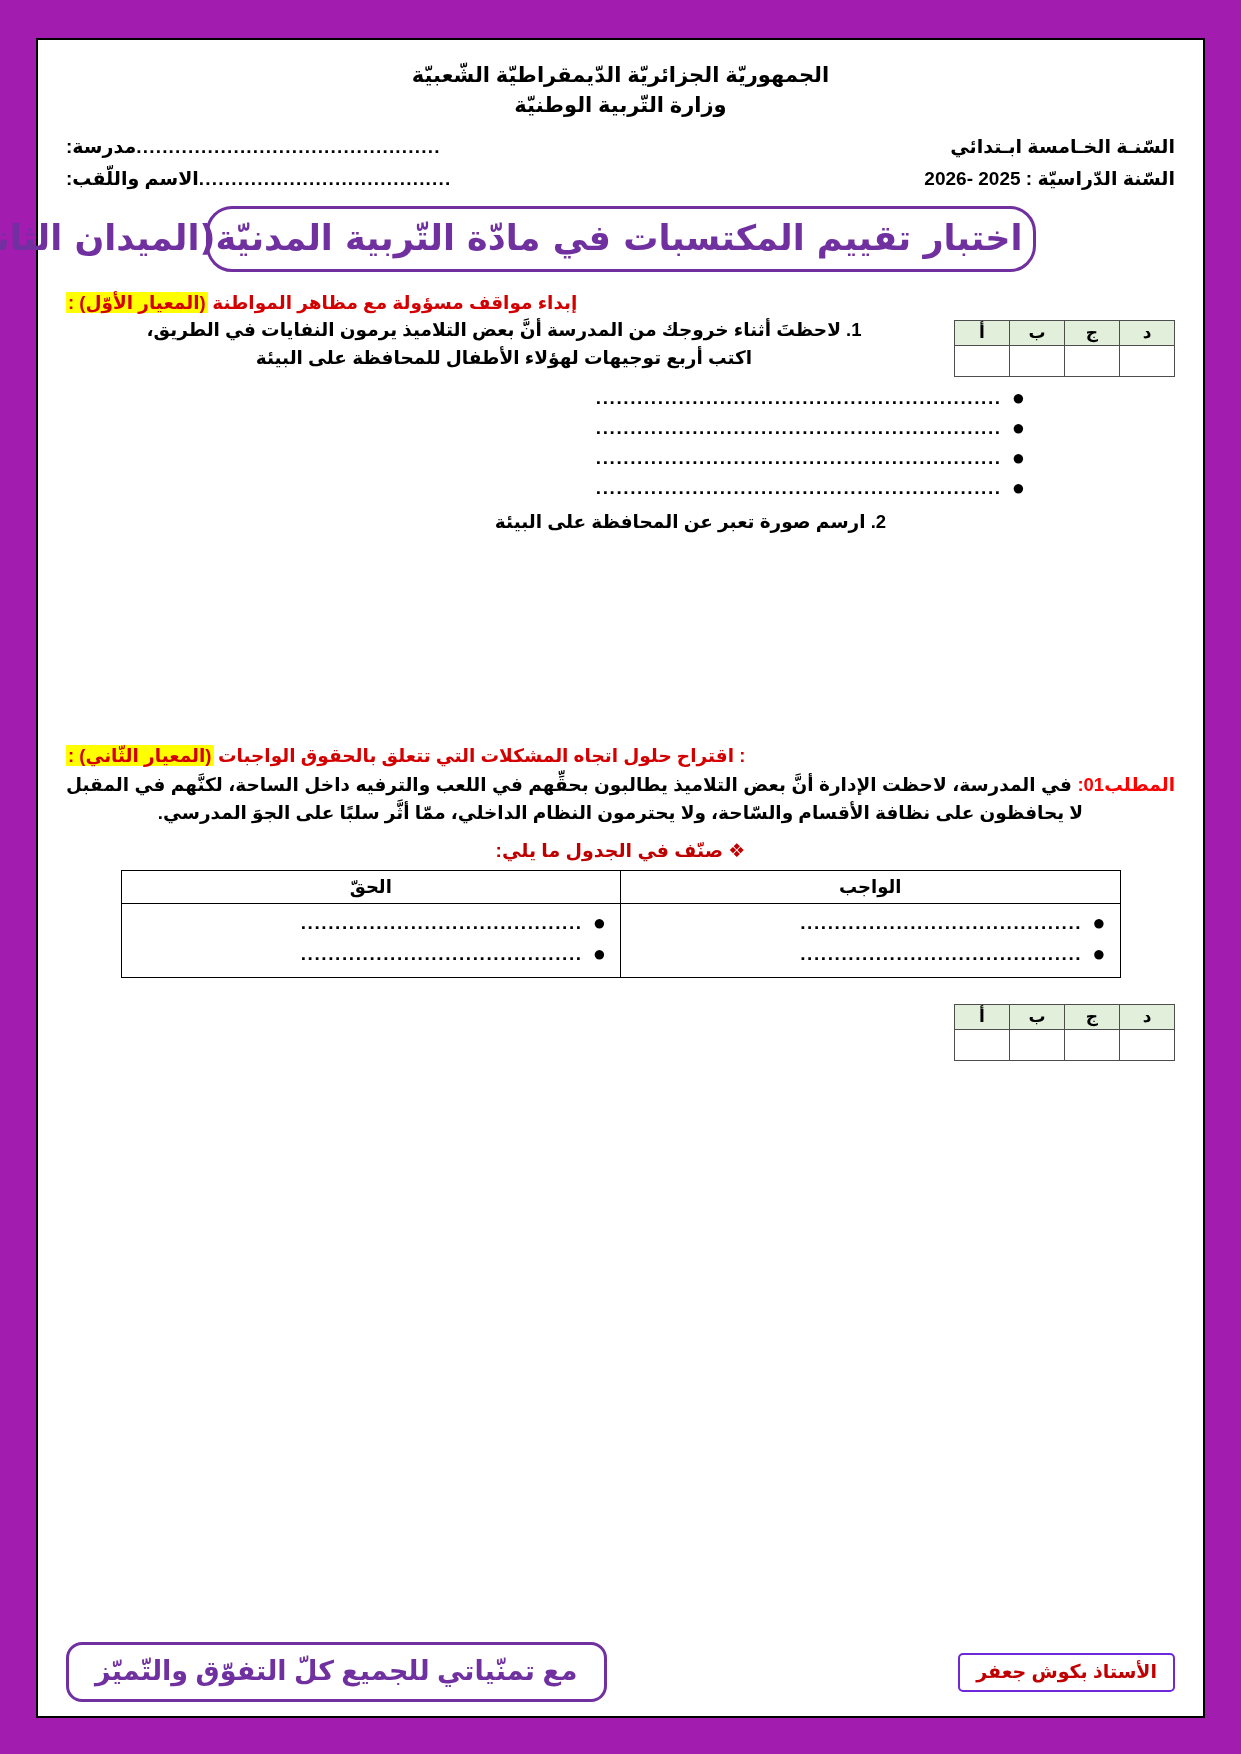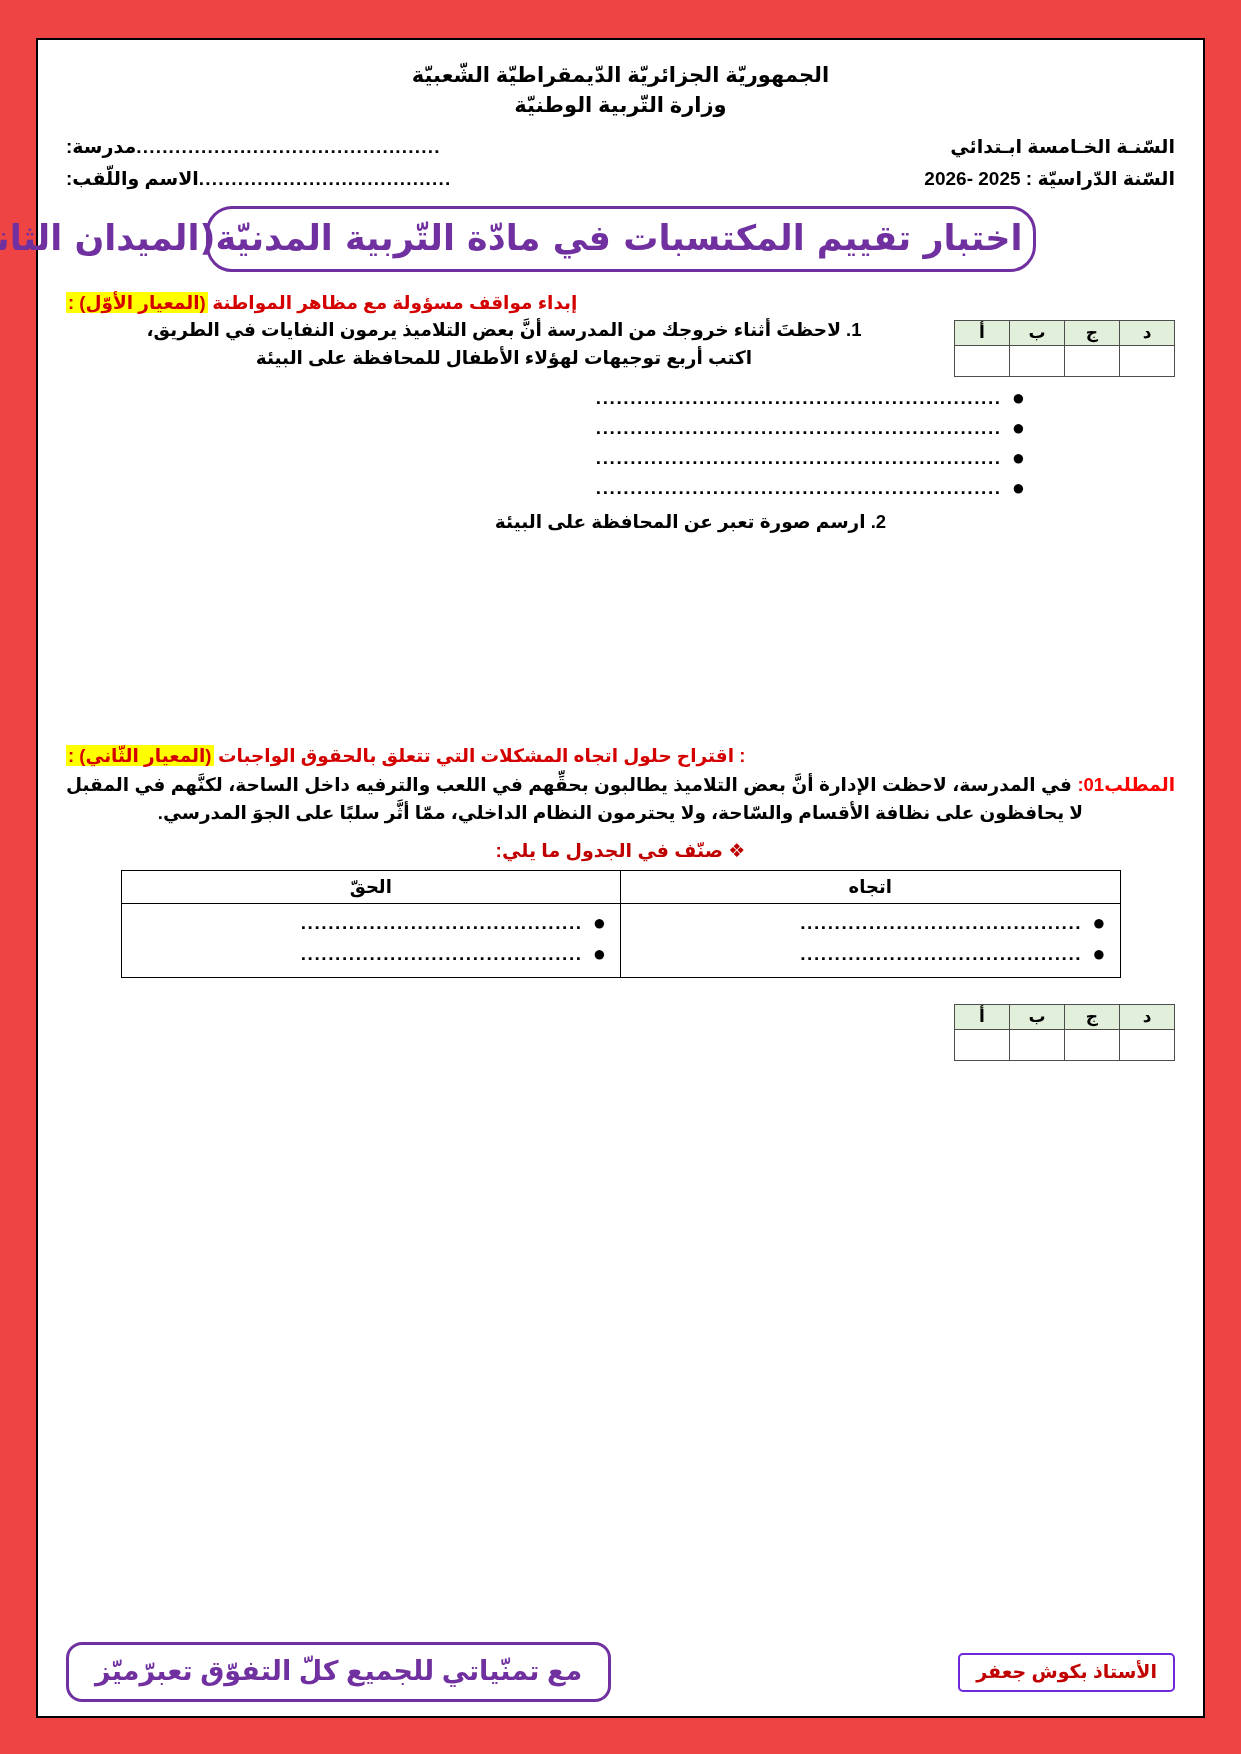--- a/index.html
+++ b/index.html
@@ -7,21 +7,21 @@
     padding: 0;
     background: #ffffff;
   }
   body {
     font-family: "Liberation Sans", "DejaVu Sans", sans-serif;
   }
   .page {
     position: relative;
     width: 1241px;
     height: 1754px;
-    background: #ef4444;
+    background: #a21caf;
     box-sizing: border-box;
     overflow: hidden;
   }
   .sheet {
     position: absolute;
     top: 38px;
     right: 36px;
     left: 36px;
     bottom: 36px;
     border: 2px solid #000;
@@ -404,21 +404,21 @@
 
       <div class="para">
         <span class="red">المطلب01:</span><span> في المدرسة، لاحظت الإدارة أنَّ بعض التلاميذ يطالبون بحقِّهم في اللعب والترفيه داخل الساحة، لكنَّهم في المقبل لا يحافظون على نظافة الأقسام والسّاحة، ولا يحترمون النظام الداخلي، ممّا أثَّر سلبًا على الجوَ المدرسي.</span>
       </div>
 
       <div class="sort-line">❖ صنّف في الجدول ما يلي:</div>
 
       <table class="two-col">
         <tbody>
             <tr>
-          <th>اتجاه</th>
+          <th>الواجب</th>
           <th>الحقّ</th>
         </tr>
         <tr>
           <td class="cell-lines">
             <div class="dotline">
               <span class="bullet">●</span>
               <span class="dots">.........................................</span>
             </div>
             <div class="dotline">
               <span class="bullet">●</span>
@@ -454,19 +454,19 @@
           <td></td>
         </tr>
       </tbody>
         </table>
 
       <div class="footer">
         <div class="teacher-box">
           <span class="teacher-text">الأستاذ بكوش جعفر</span>
         </div>
         <div class="wish-box">
-          <span class="wish-text">مع تمنّياتي للجميع كلّ التفوّق تعبرّميّز</span>
+          <span class="wish-text">مع تمنّياتي للجميع كلّ التفوّق والتّميّز</span>
         </div>
       </div>
 
     </div>
   </div>
 </div>
 
 </body></html>

